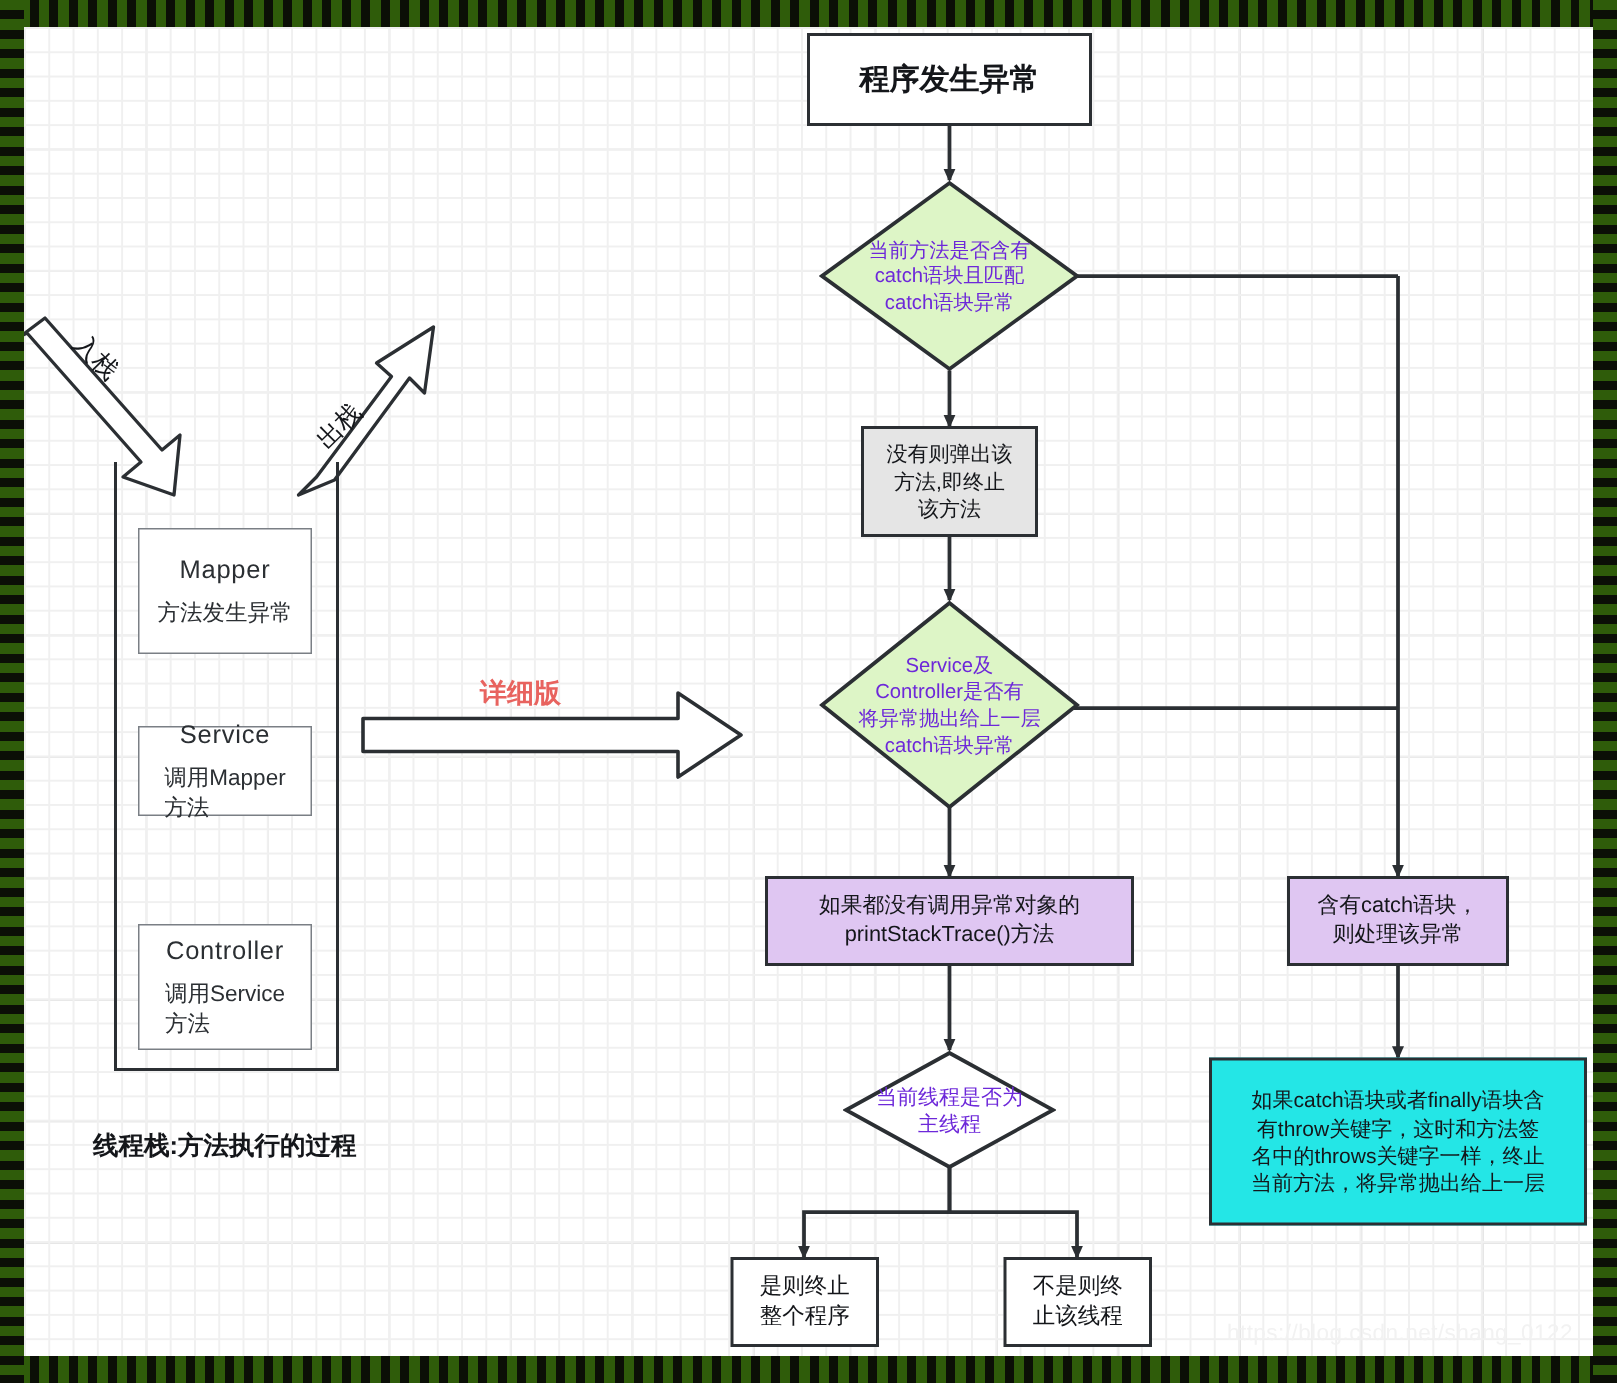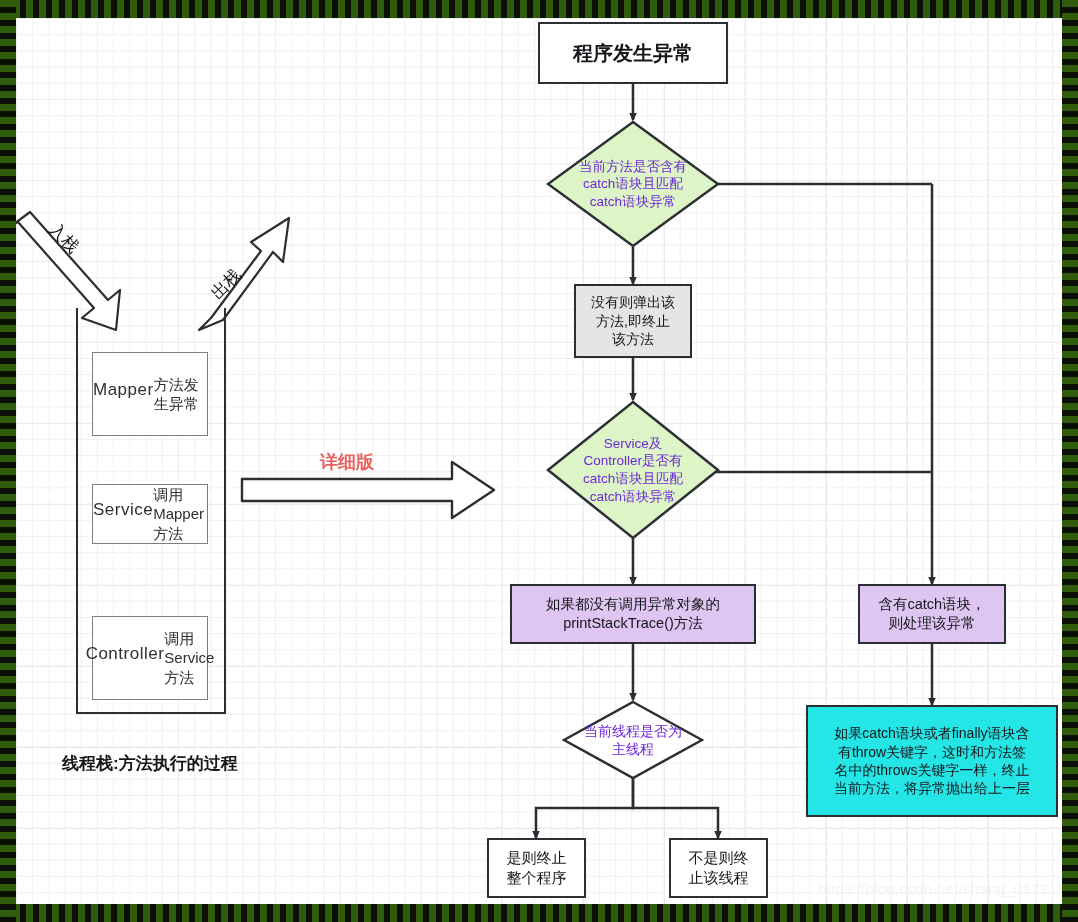--- a/index.html
+++ b/index.html
@@ -135,21 +135,21 @@
     z-index: 8;
   }
 
   .stack-cell {
     position: absolute;
     box-sizing: border-box;
     border: 1px solid #7a7f85;
     background: #ffffff;
     z-index: 10;
     display: flex;
-    flex-direction: row;
+    flex-direction: column;
     align-items: center;
     justify-content: center;
     color: #2b2f33;
   }
   .stack-cell .title {
     font-size: 17px;
     margin-bottom: 9px;
     letter-spacing: .5px;
   }
   .stack-cell .sub {
@@ -254,21 +254,21 @@
   <div class="node rect pink" style="left:574px; top:284px; width:118px; height:74px; font-size:14px;">没有则弹出该
 方法,即终止
 该方法</div>
 
   <div class="diamond" style="left:546px; top:400px; width:174px; height:140px;">
     <svg class="shape" viewBox="0 0 174 140" preserveAspectRatio="none">
       <polygon points="87,2 172,70 87,138 2,70" fill="#ddf5c6" stroke="#2b2f33" stroke-width="2.5"></polygon>
     </svg>
     <div class="dtext" style="font-size:13.5px;">Service及
 Controller是否有
-catch语块且匹配
+将异常抛出给上一层
 catch语块异常</div>
   </div>
 
   <div class="node rect purple" style="left:510px; top:584px; width:246px; height:60px; font-size:14.5px;">如果都没有调用异常对象的
 printStackTrace()方法</div>
 
   <div class="diamond" style="left:562px; top:700px; width:142px; height:80px;">
     <svg class="shape" viewBox="0 0 142 80" preserveAspectRatio="none">
       <polygon points="71,2 140,40 71,78 2,40" fill="#ffffff" stroke="#2b2f33" stroke-width="2.5"></polygon>
     </svg>

